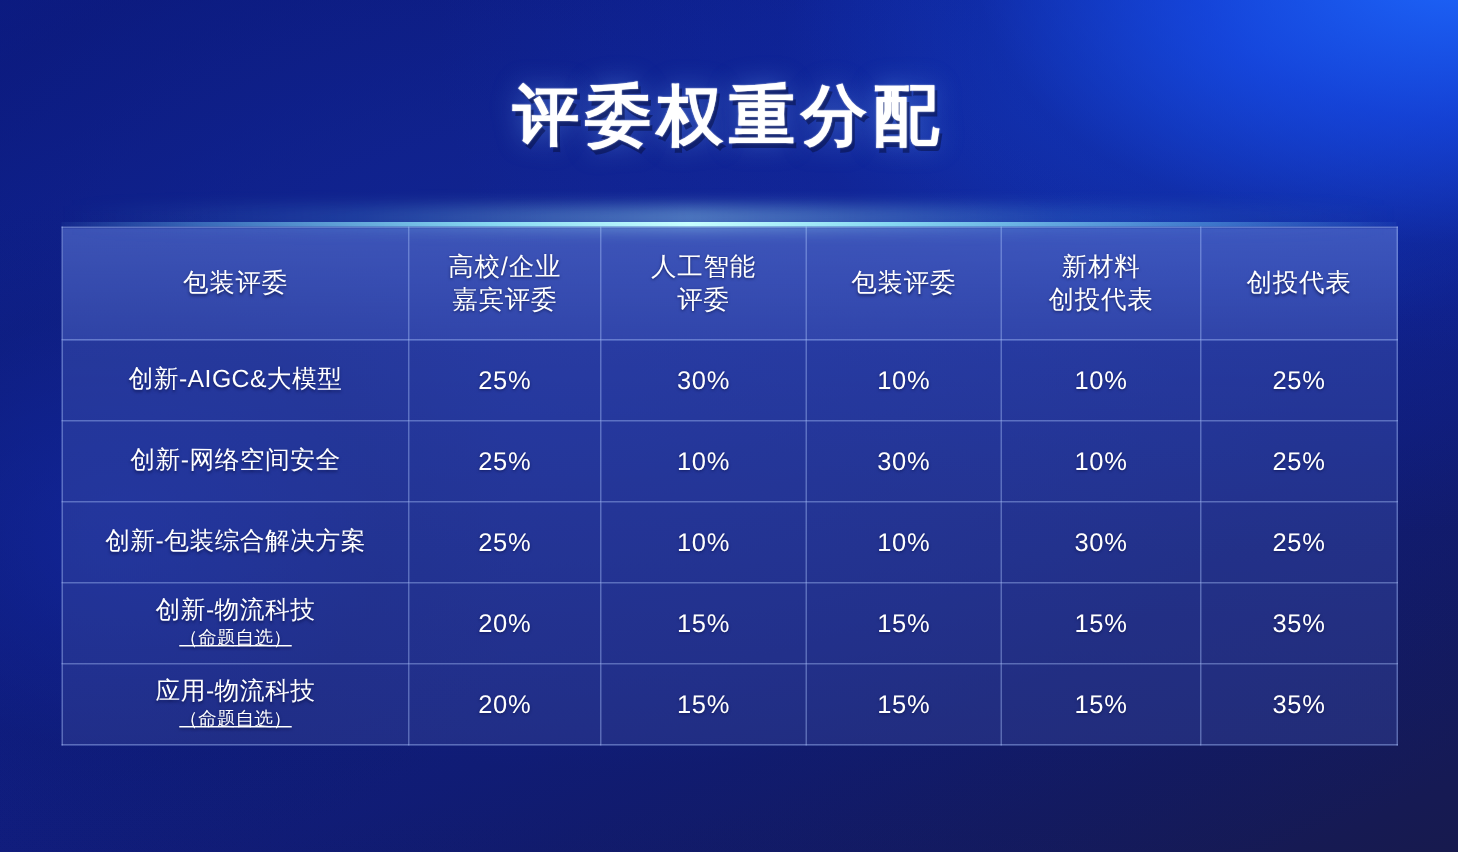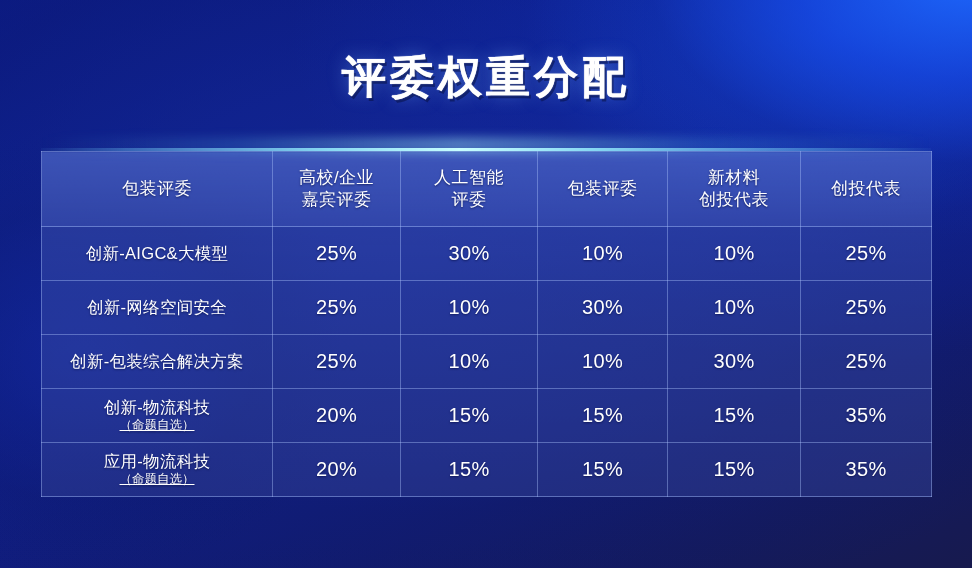--- a/index.html
+++ b/index.html
@@ -173,21 +173,21 @@
     text-shadow: 0 1px 2px rgba(6,12,60,0.6);
   }
   td.subject .sub {
     display: block;
     font-size: 12.5px;
     letter-spacing: 0;
     margin-top: 1px;
     text-decoration: underline;
   }
   td.pct {
-    font-size: 20px;
+    font-size: 17px;
     letter-spacing: 0.4px;
     text-shadow: 0 1px 2px rgba(6,12,60,0.6);
   }
 
   col.c0 { width: 231px; }
   col.c1 { width: 128px; }
   col.c2 { width: 137px; }
   col.c3 { width: 130px; }
   col.c4 { width: 133px; }
   col.c5 { width: 131px; }

